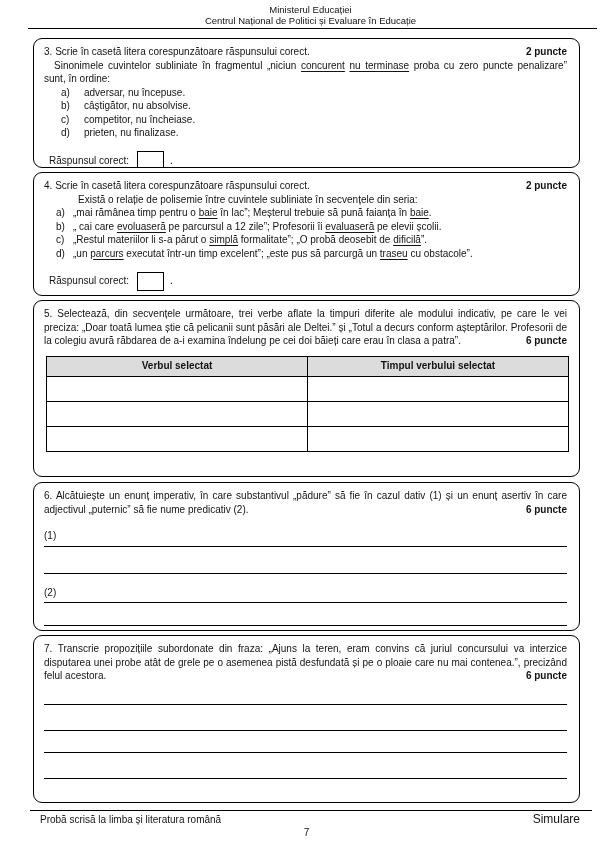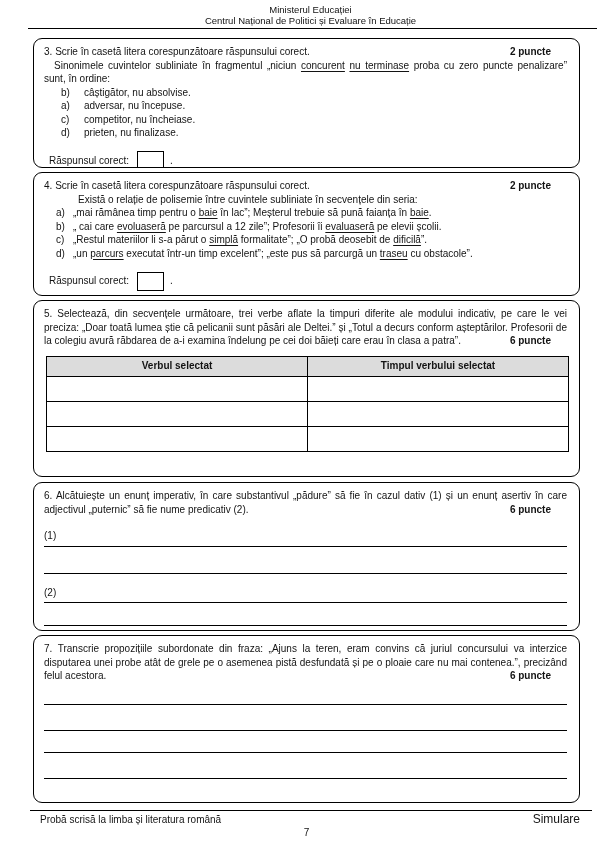--- a/index.html
+++ b/index.html
@@ -19,21 +19,21 @@
     border:1px solid #000; border-radius:9px;
     padding:6px 12px 0 10px; overflow:hidden; background:#fff;
   }
   #q3 { top:38px;  height:130px; }
   #q4 { top:172px; height:124px; }
   #q5 { top:300px; height:177px; }
   #q6 { top:482px; height:149px; }
   #q7 { top:635px; height:168px; }
 
   .qhead { position:relative; }
-  .points { position:absolute; right:16px; font-weight:bold; white-space:nowrap; }
+  .points { position:absolute; right:0; font-weight:bold; white-space:nowrap; }
   .qhead .points { top:0; }
   .para { position:relative; text-align:justify; }
   .para .points { bottom:0; }
   .indent { text-indent:10px; }
   .indent-sm { text-indent:6px;margin-left:28px; }
   .u { text-decoration:underline; text-underline-offset:2px; }
 
   .opt { white-space:nowrap; padding-left:17px; }
   .opt .letter { display:inline-block; width:23px; }
   .opt-sm { padding-left:12px; }
@@ -67,22 +67,22 @@
 
 <div class="page">
 
   <div class="hdr-line hdr1">Ministerul Educației</div>
   <div class="hdr-line hdr2">Centrul Național de Politici și Evaluare în Educație</div>
   <div class="hdr-rule"></div>
 
   <div class="qbox" id="q3">
     <div class="qhead"><span class="points">2 puncte</span><span>3.</span> <span>Scrie în casetă litera corespunzătoare răspunsului corect.</span></div>
     <div class="para indent"><span>Sinonimele cuvintelor subliniate în fragmentul „niciun </span><span class="u">concurent</span><span> </span><span class="u">nu terminase</span><span> proba cu zero puncte penalizare” sunt, în ordine:</span></div>
+    <div class="opt"><span class="letter">a)</span><span>adversar, nu începuse.</span></div>
     <div class="opt"><span class="letter">b)</span><span>câștigător, nu absolvise.</span></div>
-    <div class="opt"><span class="letter">a)</span><span>adversar, nu începuse.</span></div>
     <div class="opt"><span class="letter">c)</span><span>competitor, nu încheiase.</span></div>
     <div class="opt"><span class="letter">d)</span><span>prieten, nu finalizase.</span></div>
     <div class="ansrow">
       <span>Răspunsul corect:</span>
       <span class="ansbox"></span>
       <span class="ansdot">.</span>
     </div>
   </div>
 
   <div class="qbox" id="q4">

